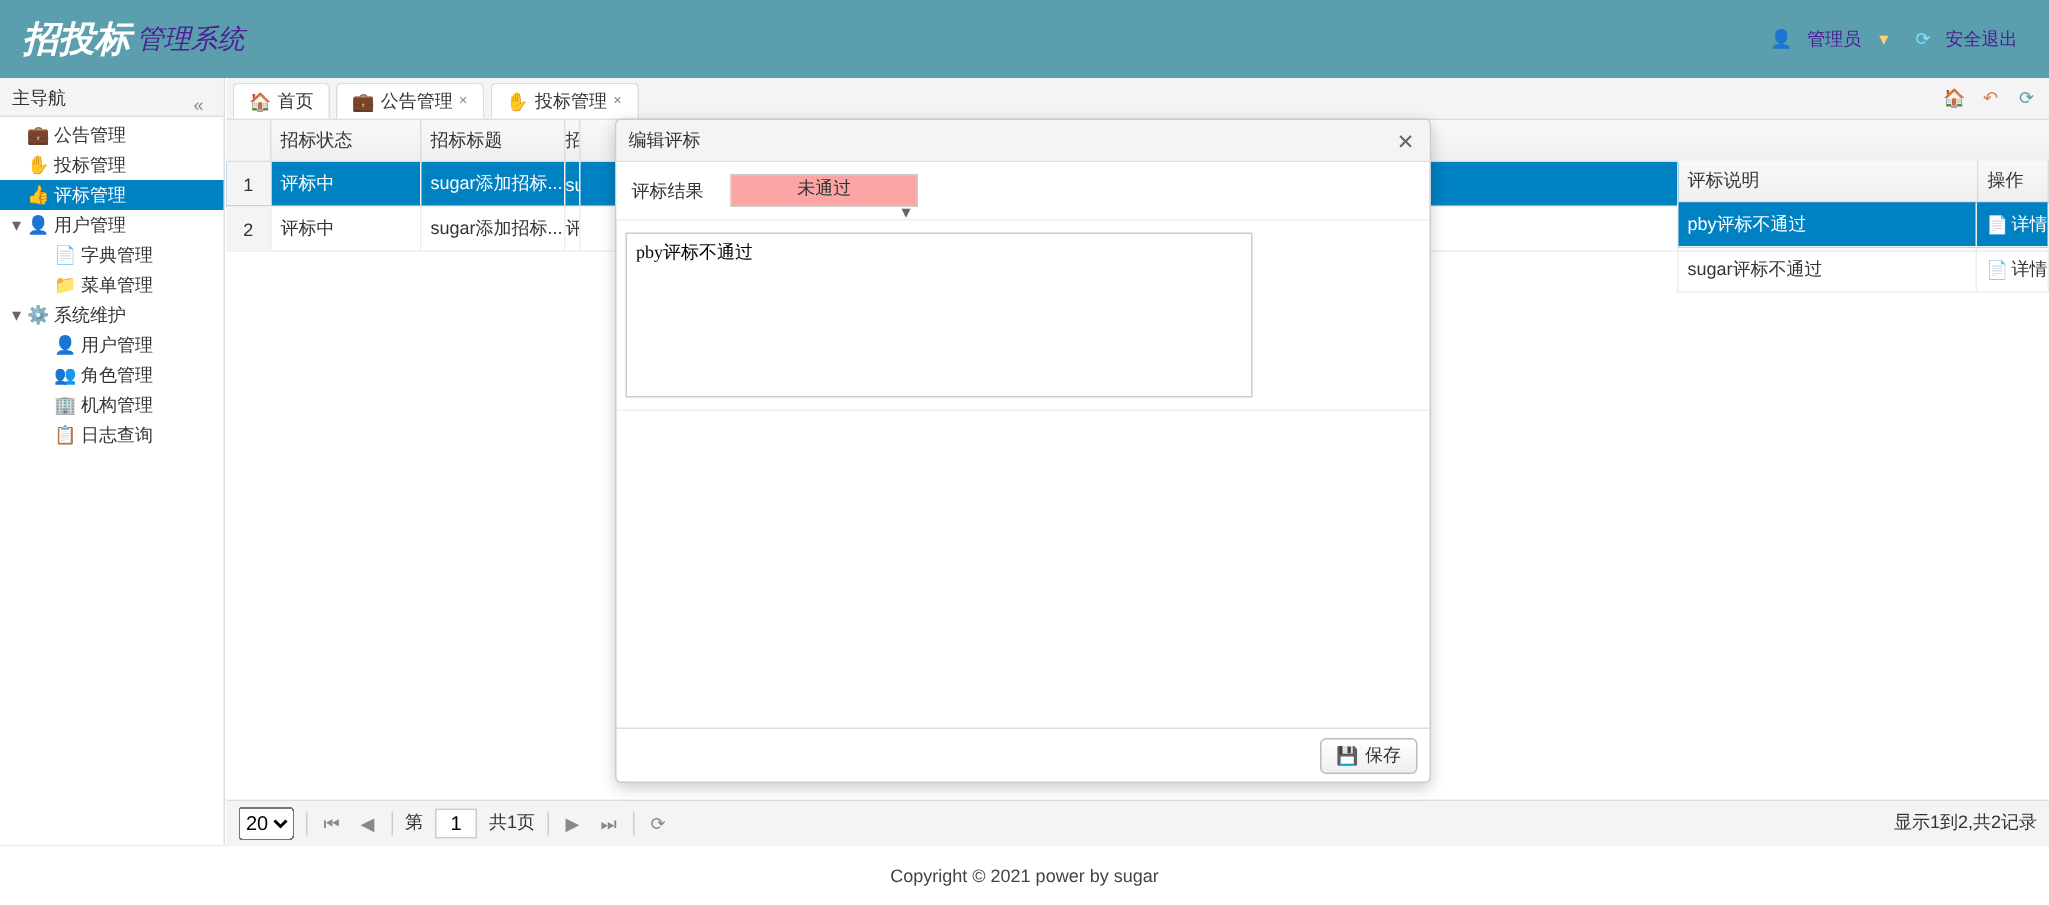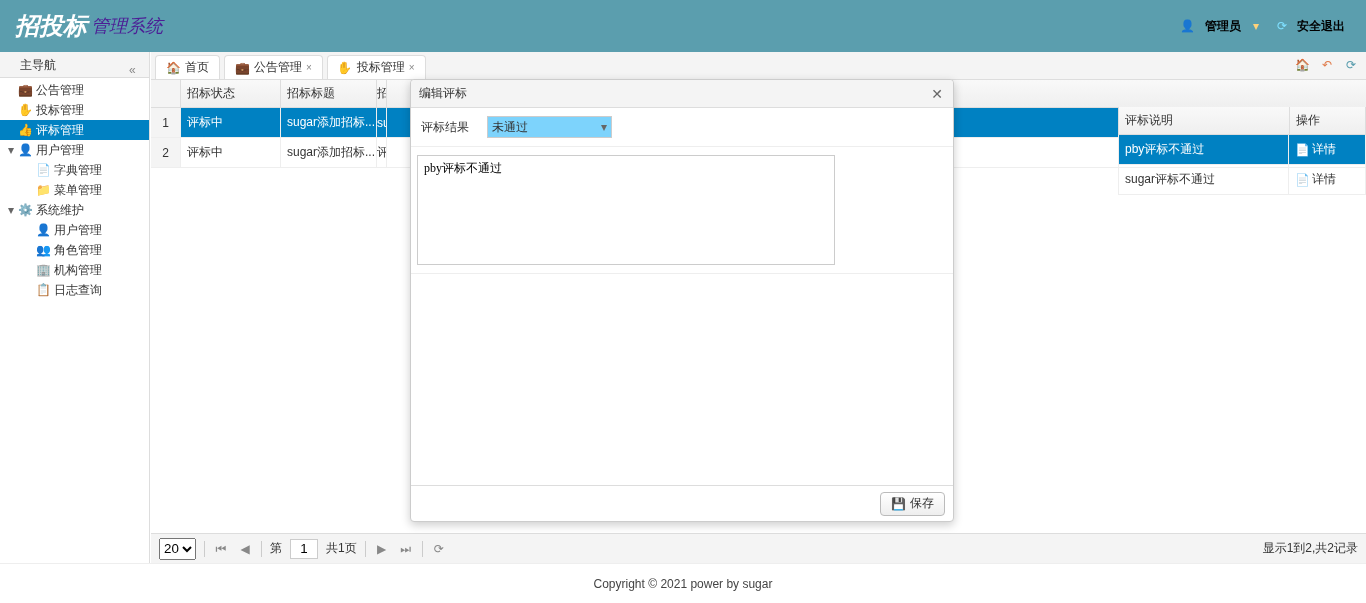--- a/index.html
+++ b/index.html
@@ -1,25 +1,25 @@
 <!DOCTYPE html>
 <html><head>
 <meta charset="utf-8">
 <style>
 * { box-sizing: border-box; margin: 0; padding: 0; }
 body { font-family: "Microsoft YaHei", Arial, sans-serif; font-size: 12px; background: #fff; color: #333; overflow: hidden; }
 .header { height: 52px; background: #5B9EAE; display: flex; align-items: center; padding: 0 15px; color: #fff; }
 .logo-main { font-size: 24px; font-weight: bold; font-style: italic; }
 .logo-sub { font-size: 18px; font-style: italic; color: #4c1d95; margin-left: 4px; }
 .header-right { margin-left: auto; display: flex; align-items: center; gap: 4px; }
-.header-link { color: #000000; cursor: pointer; padding: 0 6px; font-weight: bold; }
+.header-link { color: #4c1d95; cursor: pointer; padding: 0 6px; }
 .header-dd { color: #ffd27a; margin-left: 2px; }
 .layout { display: flex; height: 511px; }
 .west { width: 150px; border-right: 1px solid #ddd; background: #fff; display: flex; flex-direction: column; }
-.west-header { height: 26px; line-height: 26px; padding: 0 20px; background: #f4f4f4; border-bottom: 1px solid #ddd; position: relative; }
+.west-header { height: 26px; line-height: 26px; padding: 0 8px; background: #f4f4f4; border-bottom: 1px solid #ddd; position: relative; }
 .west-collapse { position: absolute; right: 6px; top: 5px; width: 14px; height: 14px; color: #888; cursor: pointer; }
 .tree { padding: 2px 0; }
 .tree-item { height: 20px; line-height: 20px; display: flex; align-items: center; cursor: pointer; padding: 0 4px 0 18px; white-space: nowrap; }
 .tree-item.level2 { padding-left: 36px; }
 .tree-item.sel { background: #0081c2; color: #fff; }
 .tree-icon { width: 16px; height: 16px; margin-right: 2px; display: inline-flex; align-items: center; justify-content: center; }
 .tree-arrow { width: 14px; text-align: center; color: #666; margin-left: -14px; }
 .center { flex: 1; display: flex; flex-direction: column; border-left: 1px solid #fff; position: relative; }
 .tabs-bar { height: 28px; background: #f4f4f4; border-bottom: 1px solid #ddd; display: flex; align-items: end; padding: 0 4px; gap: 4px; position: relative; }
 .tab { height: 24px; border: 1px solid #ddd; border-bottom: none; border-radius: 4px 4px 0 0; background: #fff; display: flex; align-items: center; padding: 0 10px; cursor: pointer; gap: 4px; font-size: 12px; }
@@ -30,40 +30,40 @@
 .grid-header { display: flex; height: 28px; background: linear-gradient(#f9f9f9,#efefef); border-bottom: 1px solid #ddd; }
 .grid-header .hcell { border-right: 1px solid #ddd; padding: 0 6px; display: flex; align-items: center; overflow: hidden; }
 .grid-row { display: flex; height: 30px; border-bottom: 1px solid #eee; }
 .grid-row.sel { background: #0081c2; color: #fff; }
 .grid-row .cell { border-right: 1px solid #eee; padding: 0 6px; display: flex; align-items: center; overflow: hidden; white-space: nowrap; }
 .w-idx { width: 30px; justify-content: center; background: #f4f4f4; color: #333; }
 .grid-row.sel .w-idx { background: #f4f4f4; color: #333; }
 .w-status { width: 100px; }
 .w-title { width: 96px; }
 .w-trunc { width: 10px; padding: 0 !important; }
-.w-desc { width: 171px; }
+.w-desc { width: 200px; }
 .w-ops { flex: 1; padding-left: 8px; }
 .ops-group { display: flex; align-items: center; gap: 6px; }
 .op-link { display: flex; align-items: center; gap: 2px; cursor: pointer; }
 .pager { height: 30px; border-top: 1px solid #ddd; background: #f4f4f4; display: flex; align-items: center; padding: 0 8px; gap: 8px; }
 .pager .pbtn { width: 16px; height: 16px; color: #888; display: flex; align-items: center; justify-content: center; cursor: pointer; }
 .pager .psep { width: 1px; height: 16px; background: #ccc; }
 .pager select { height: 22px; }
 .pager input { width: 28px; height: 20px; text-align: center; border: 1px solid #ccc; }
 .pager .disp { margin-left: auto; }
 .footer { height: 40px; display: flex; align-items: center; justify-content: center; color: #444; border-top: 1px solid #eee; text-align: center; }
 
 .dialog { position: absolute; left: 410px; top: 79px; width: 544px; height: 443px; background: #fff; border: 1px solid #ccc; border-radius: 4px; box-shadow: 0 3px 10px rgba(0,0,0,0.2); z-index: 100; display: flex; flex-direction: column; }
 .dialog-header { height: 28px; background: #f4f4f4; border-bottom: 1px solid #ddd; display: flex; align-items: center; padding: 0 8px; border-radius: 4px 4px 0 0; gap: 33px; }
 .dialog-close { margin-left: auto; width: 16px; height: 16px; color: #666; cursor: pointer; text-align: center; font-size: 14px; }
 .dialog-body { flex: 1; padding: 0; }
 .form-row { display: flex; border-bottom: 1px solid #eee; }
 .form-label { width: 70px; padding: 10px; background: #fff; display: flex; align-items: center; }
 .form-ctrl { flex: 1; padding: 8px 6px; display: flex; }
-.combo { width: 125px; height: 22px; border: 1px solid #ccc; display: flex; align-items: center; padding: 0 4px; background: #7dd3fc; cursor: pointer; }
+.combo { width: 125px; height: 22px; border: 1px solid #ccc; display: flex; align-items: center; padding: 0 4px; background: #fca5a5; cursor: pointer; flex-direction: column; }
 .combo-arrow { margin-left: auto; color: #666; }
 .textarea { width: 418px; height: 110px; border: 1px solid #ccc; padding: 4px 6px; font-family: SimSun, serif; font-size: 12px; resize: none; }
 .dialog-footer { height: 36px; border-top: 1px solid #ddd; display: flex; align-items: center; justify-content: flex-end; padding: 0 8px; }
 .btn-save { height: 24px; border: 1px solid #bbb; border-radius: 4px; background: linear-gradient(#fff,#eee); padding: 0 10px; display: flex; align-items: center; gap: 4px; cursor: pointer; }
 .right-grid { position: absolute; left: 967px; top: 27px; right: 0; }
 </style>
 </head>
 <body>
 
 <div class="header">

